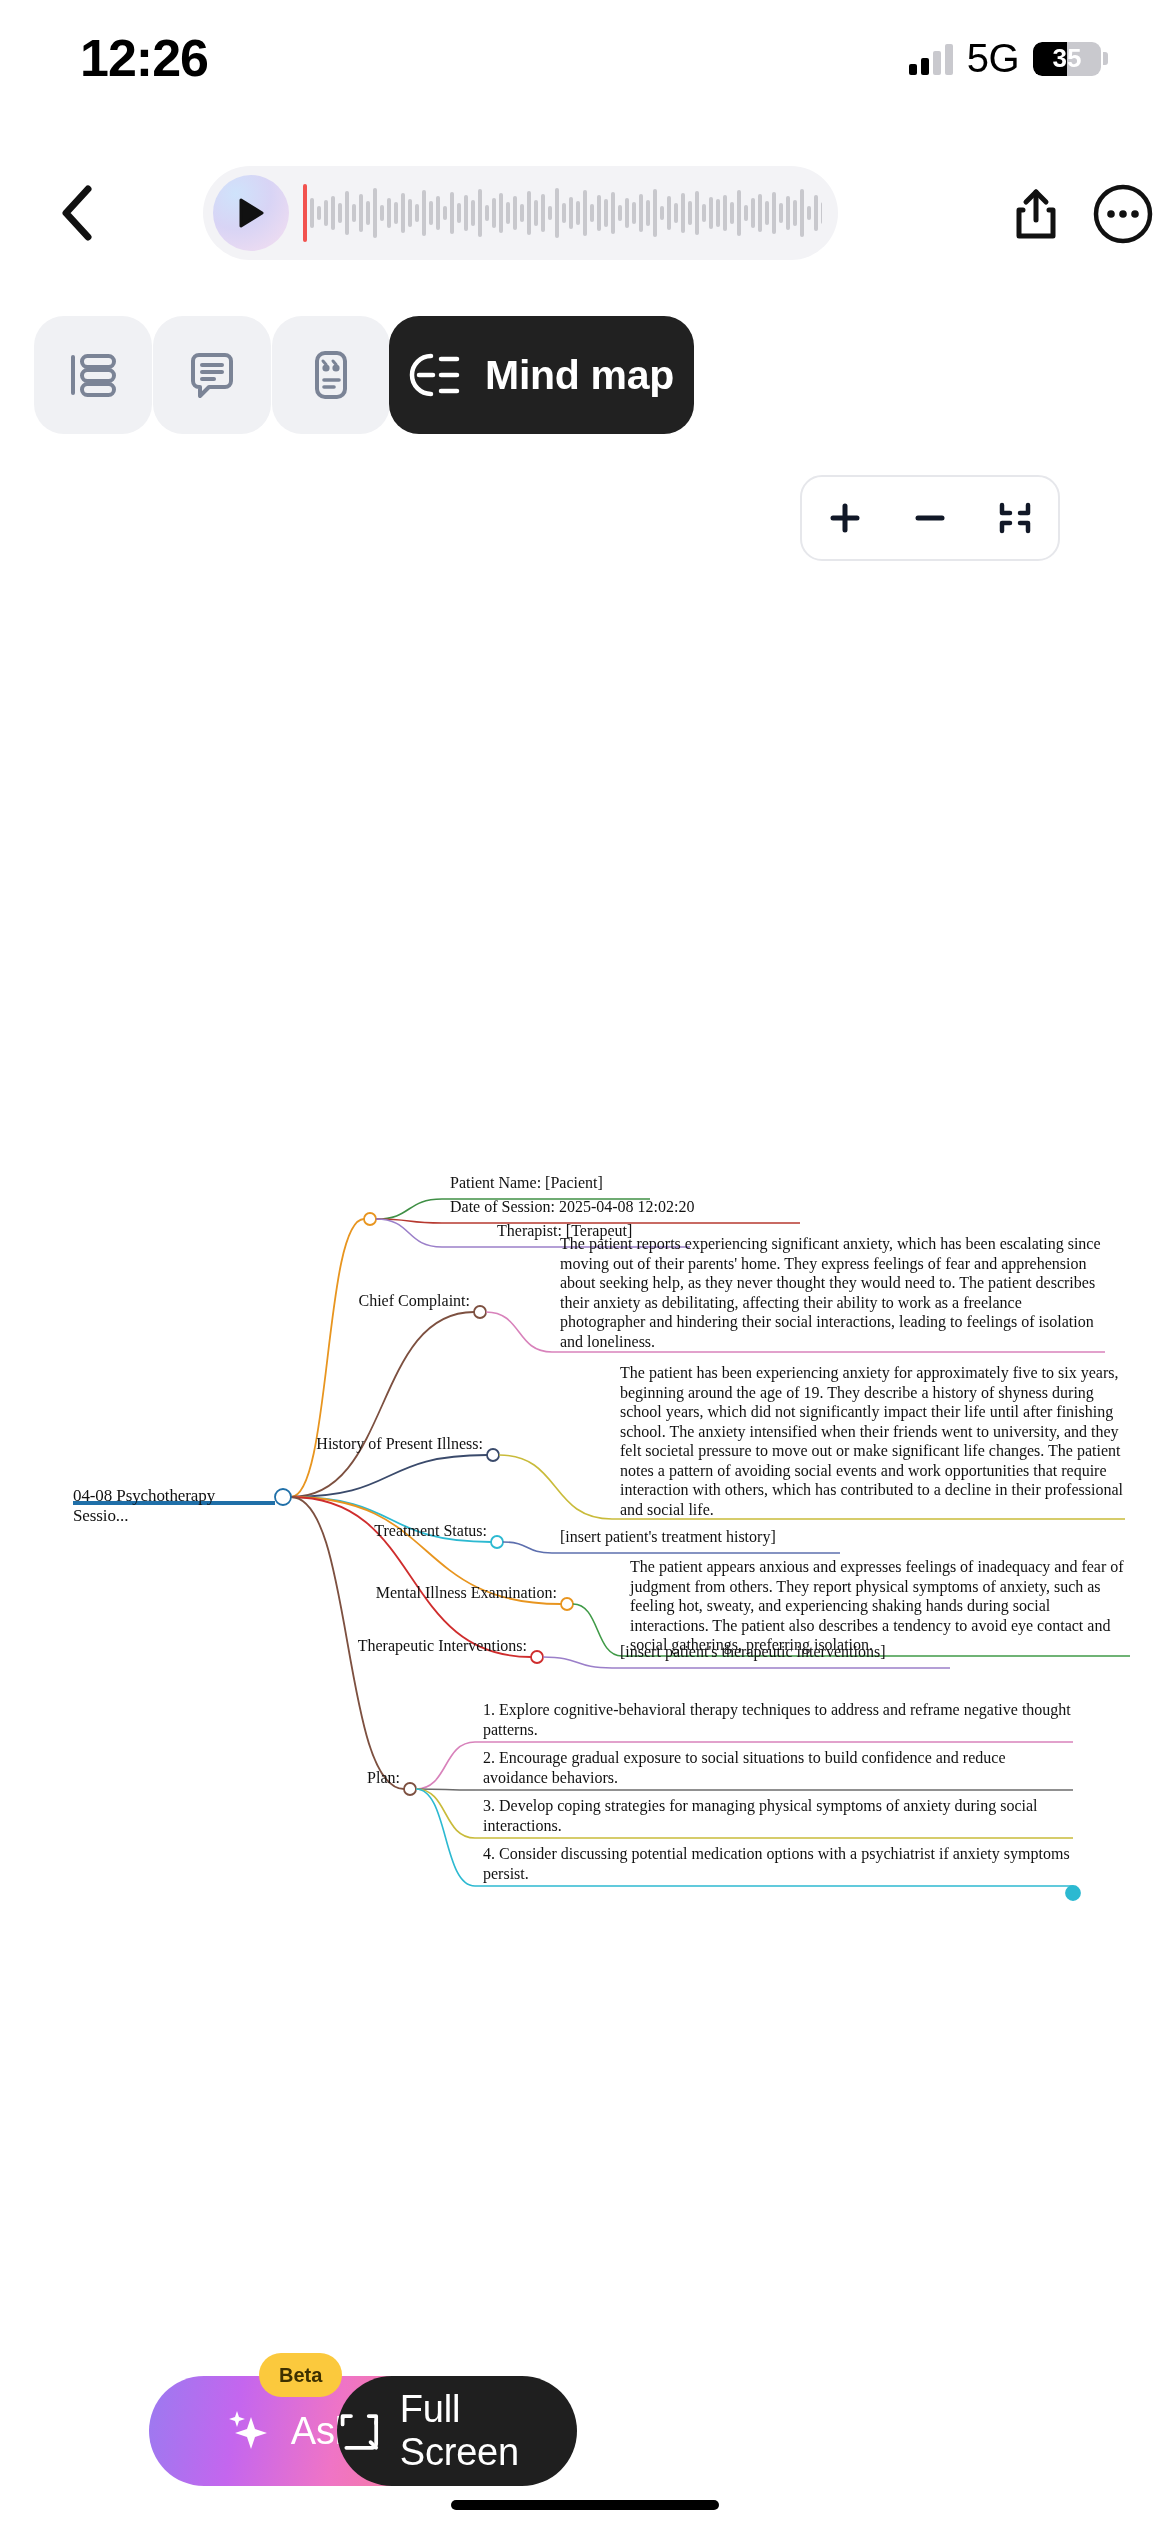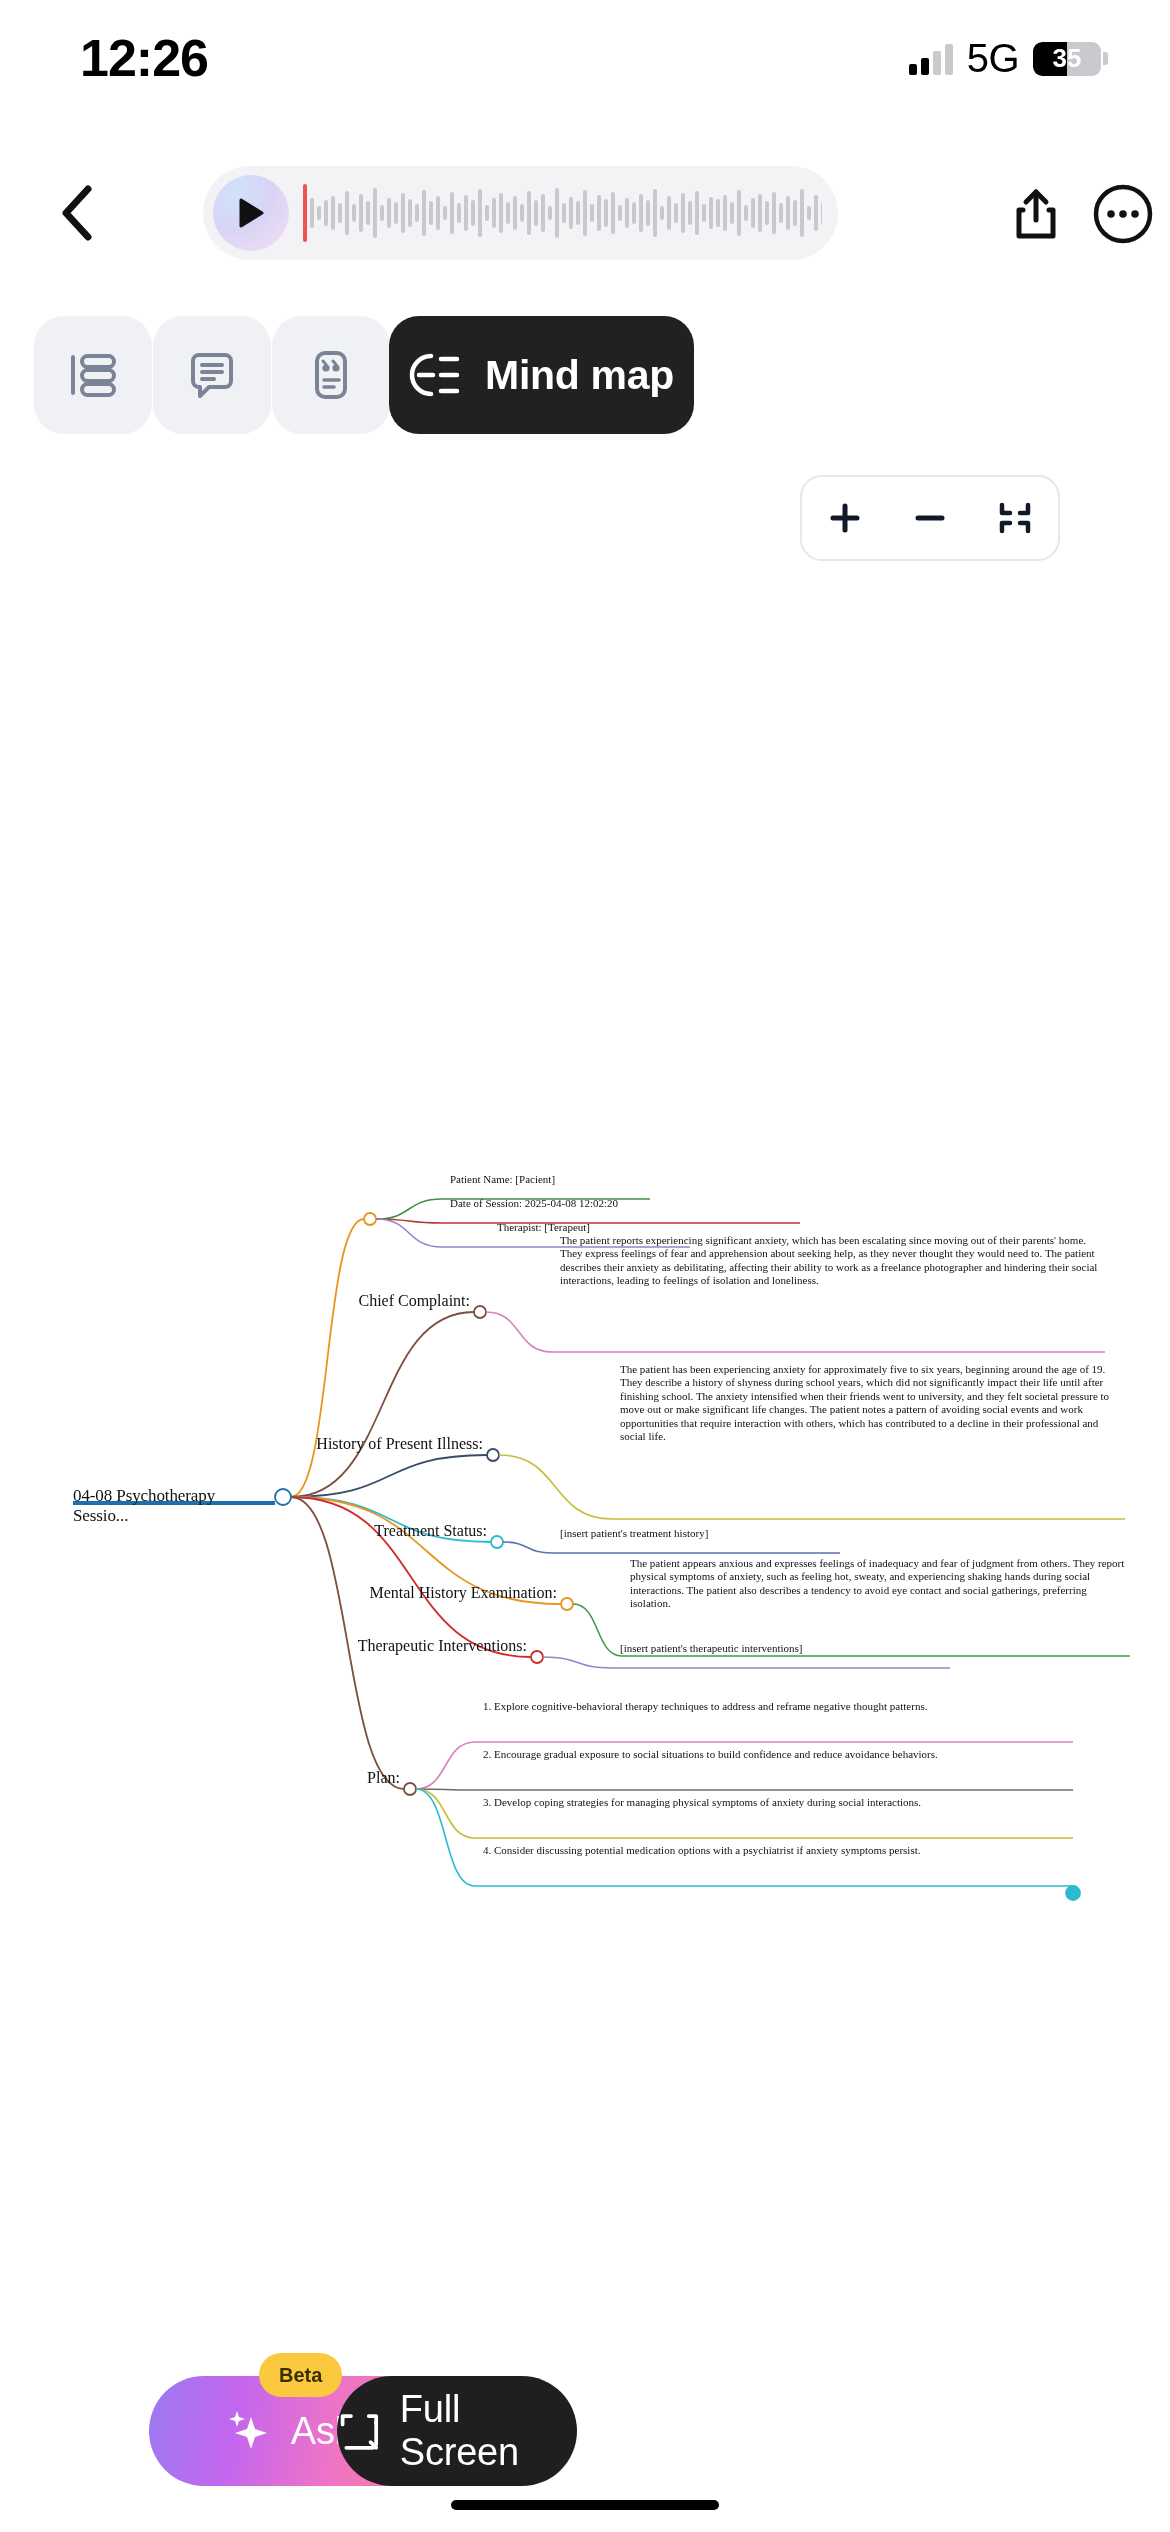--- a/index.html
+++ b/index.html
@@ -89,21 +89,21 @@
   .mm-label {
     position:absolute;
     font-family:"Liberation Serif", serif;
     color:#111;
     pointer-events:auto;
   }
   .mm-root {
     font-size:17px; left:73px; top:1486px; width:200px; text-align:left; letter-spacing:-0.1px;
   }
   .mm-branch { font-size:16px; text-align:right; }
-  .mm-leaf { font-size:11px; line-height:1.22; text-align:left; }
+  .mm-leaf { font-size:16px; line-height:1.22; text-align:left; }
 
   
   .askai {
     position:absolute; left:149px; top:2376px; width:320px; height:110px;
     border-radius:55px;
     background: linear-gradient(100deg, #9b7af0 0%, #c466ee 28%, #ef74c6 58%, #fb8086 100%);
     display:flex; align-items:center; justify-content:center; gap:14px; cursor:pointer;
   }
   .askai svg { width:56px; height:56px; }
   .askai span { color:#fff; font-size:38px; font-weight:500; letter-spacing:-0.2px; }
@@ -374,21 +374,21 @@
     <div id="mm-labels">
         <div class="mm-label mm-leaf" style="left: 450px; top: 1173px; width: 200px;">Patient Name: [Pacient]</div>
         <div class="mm-label mm-leaf" style="left: 450px; top: 1197px; width: 350px;">Date of Session: 2025-04-08 12:02:20</div>
         <div class="mm-label mm-leaf" style="left: 450px; top: 1221px; width: 240px; margin-left: 47px;">Therapist: [Terapeut]</div>
         <div class="mm-label mm-branch" style="left: 220px; top: 1292px; width: 250px;">Chief Complaint:</div>
         <div class="mm-label mm-leaf" style="left: 560px; top: 1234px; width: 545px;">The patient reports experiencing significant anxiety, which has been escalating since moving out of their parents' home. They express feelings of fear and apprehension about seeking help, as they never thought they would need to. The patient describes their anxiety as debilitating, affecting their ability to work as a freelance photographer and hindering their social interactions, leading to feelings of isolation and loneliness.</div>
         <div class="mm-label mm-branch" style="left: 203px; top: 1435px; width: 280px;">History of Present Illness:</div>
         <div class="mm-label mm-leaf" style="left: 620px; top: 1363px; width: 505px;">The patient has been experiencing anxiety for approximately five to six years, beginning around the age of 19. They describe a history of shyness during school years, which did not significantly impact their life until after finishing school. The anxiety intensified when their friends went to university, and they felt societal pressure to move out or make significant life changes. The patient notes a pattern of avoiding social events and work opportunities that require interaction with others, which has contributed to a decline in their professional and social life.</div>
         <div class="mm-label mm-branch" style="left: 257px; top: 1522px; width: 230px;">Treatment Status:</div>
         <div class="mm-label mm-leaf" style="left: 560px; top: 1527px; width: 280px;">[insert patient's treatment history]</div>
-        <div class="mm-label mm-branch" style="left: 227px; top: 1584px; width: 330px;">Mental History Examination:</div>
+        <div class="mm-label mm-branch" style="left: 227px; top: 1584px; width: 330px;">Mental Illness Examination:</div>
         <div class="mm-label mm-leaf" style="left: 630px; top: 1557px; width: 500px;">The patient appears anxious and expresses feelings of inadequacy and fear of judgment from others. They report physical symptoms of anxiety, such as feeling hot, sweaty, and experiencing shaking hands during social interactions. The patient also describes a tendency to avoid eye contact and social gatherings, preferring isolation.</div>
         <div class="mm-label mm-branch" style="left: 207px; top: 1637px; width: 320px;">Therapeutic Interventions:</div>
         <div class="mm-label mm-leaf" style="left: 620px; top: 1642px; width: 330px;">[insert patient's therapeutic interventions]</div>
         <div class="mm-label mm-branch" style="left: 250px; top: 1769px; width: 150px;">Plan:</div>
         <div class="mm-label mm-leaf" style="left: 483px; top: 1700px; width: 590px;">1. Explore cognitive-behavioral therapy techniques to address and reframe negative thought patterns.</div>
         <div class="mm-label mm-leaf" style="left: 483px; top: 1748px; width: 590px;">2. Encourage gradual exposure to social situations to build confidence and reduce avoidance behaviors.</div>
         <div class="mm-label mm-leaf" style="left: 483px; top: 1796px; width: 590px;">3. Develop coping strategies for managing physical symptoms of anxiety during social interactions.</div>
         <div class="mm-label mm-leaf" style="left: 483px; top: 1844px; width: 590px;">4. Consider discussing potential medication options with a psychiatrist if anxiety symptoms persist.</div>
         <div class="mm-label mm-root">04-08 Psychotherapy Sessio...</div>
       </div>

